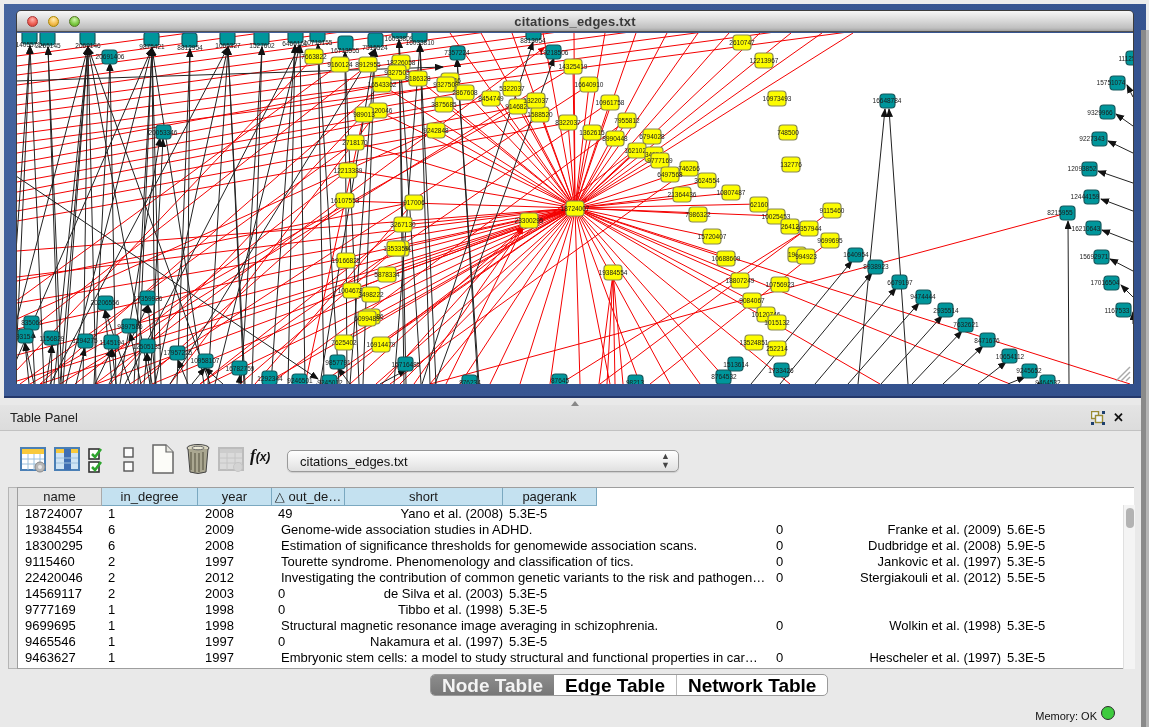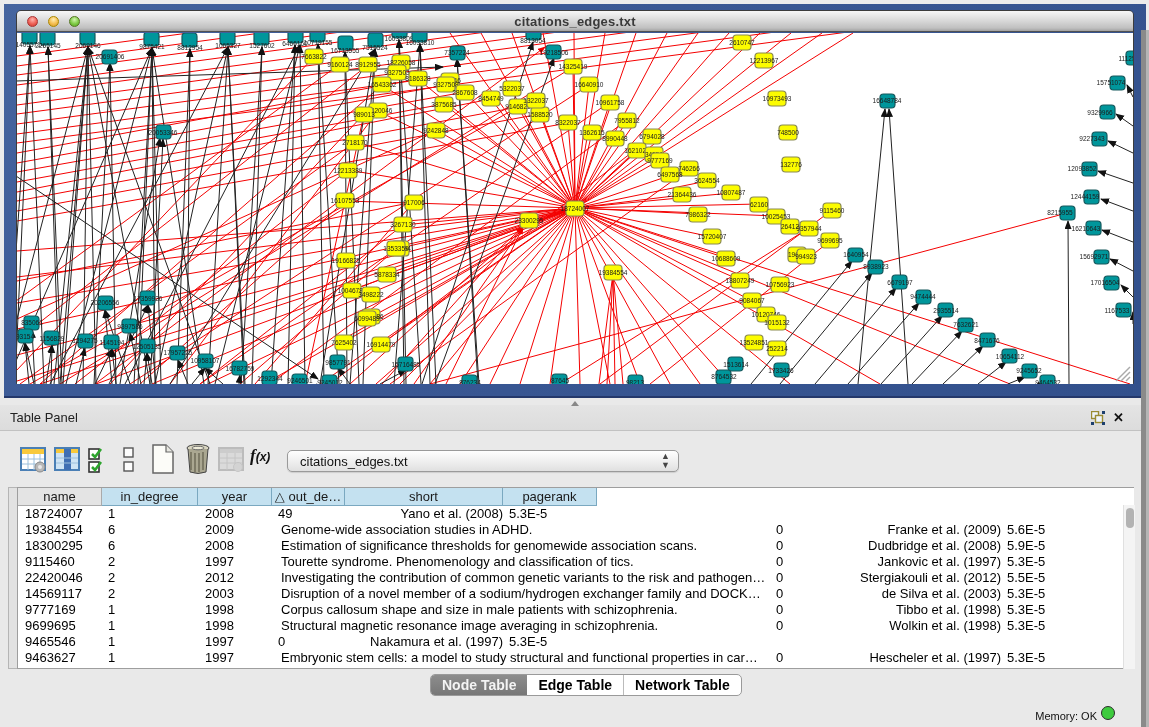--- a/index.html
+++ b/index.html
@@ -26,21 +26,21 @@
 .thead{position:absolute;left:0;top:0;height:28px;width:1079px;display:flex;font-size:13px;color:#1a1a1a}
 .thead div{border-right:1px solid #7aa8c0;border-bottom:1px solid #7aa8c0;background:#c4e1f0;text-align:center;line-height:18px;height:18px}
 .thead .h0{width:84px;background:#e4e4e4;border-right:1px solid #aaa;border-bottom:1px solid #aaa}
 .thead .h1{width:96px}.thead .h2{width:74px}.thead .h3{width:498px}.thead .h4{width:73px}.thead .h5{width:158px}.thead .h6{width:94px}
 .tbody{position:absolute;left:0;top:18px;font-size:13px;color:#000}
 .tr{display:flex;height:16px;line-height:16px;white-space:nowrap}
 .tr div{overflow:hidden}
 .c0{width:84px;padding-left:7px}.c1{width:96px;padding-left:6px}.c2{width:74px;padding-left:7px}.c3{width:498px;padding-left:9px}.c4{width:73px;padding-left:6px}.c5{width:158px;text-align:right;padding-left:14px}.c6{width:94px;padding-left:6px}
 .vsb{position:absolute;left:1105px;top:17px;width:12px;height:164px;background:#f4f4f4;border-left:1px solid #e0e0e0}
 .vsb .th{position:absolute;left:2px;top:3px;width:8px;height:20px;border-radius:4px;background:#b3b3b3}
-.tabs{position:absolute;left:430px;top:276px;height:22px;display:flex;font-size:14px;font-weight:bold;border:1px solid #9a9a9a;border-radius:5px;overflow:hidden;background:#fff}
+.tabs{position:absolute;left:430px;top:276px;height:22px;display:flex;font-size:19px;font-weight:bold;border:1px solid #9a9a9a;border-radius:5px;overflow:hidden;background:#fff}
 .tabs div{padding:0 11px;line-height:21px}
 .tabs .sel{background:linear-gradient(#8d8d8d,#777);color:#f4f4f4}
 .tabs .sep{border-left:1px solid #bbb;padding:0}
 .mem{position:absolute;right:44px;top:312px;font-size:11px;color:#111}
 .dot{position:absolute;right:26px;top:308px;width:14px;height:14px;border-radius:50%;background:#3ecb3e;border:1.5px solid #2c2c2c}
 </style></head><body>
 <div class="blue"></div>
 <div class="win">
  <div class="canvas">
       <svg width="1118" height="352" viewBox="17 32 1118 352" style="position:absolute;left:0;top:0">
@@ -692,30 +692,28 @@
           <div class="c2">2012</div>
           <div class="c3">Investigating the contribution of common genetic variants to the risk and pathogen…</div>
           <div class="c4">0</div>
           <div class="c5">Stergiakouli et al. (2012)</div>
           <div class="c6">5.5E-5</div>
         </div>
 <div class="tr">
           <div class="c0">14569117</div>
           <div class="c1">2</div>
           <div class="c2">2003</div>
-          <div class="c3">Disruption of a novel member of a sodium/hydrogen exchanger family and DOCK…</div>
           <div class="c4">0</div>
           <div class="c5">de Silva et al. (2003)</div>
           <div class="c6">5.3E-5</div>
         </div>
 <div class="tr">
           <div class="c0">9777169</div>
           <div class="c1">1</div>
           <div class="c2">1998</div>
-          <div class="c3">Corpus callosum shape and size in male patients with schizophrenia.</div>
           <div class="c4">0</div>
           <div class="c5">Tibbo et al. (1998)</div>
           <div class="c6">5.3E-5</div>
         </div>
 <div class="tr">
           <div class="c0">9699695</div>
           <div class="c1">1</div>
           <div class="c2">1998</div>
           <div class="c3">Structural magnetic resonance image averaging in schizophrenia.</div>
           <div class="c4">0</div>

